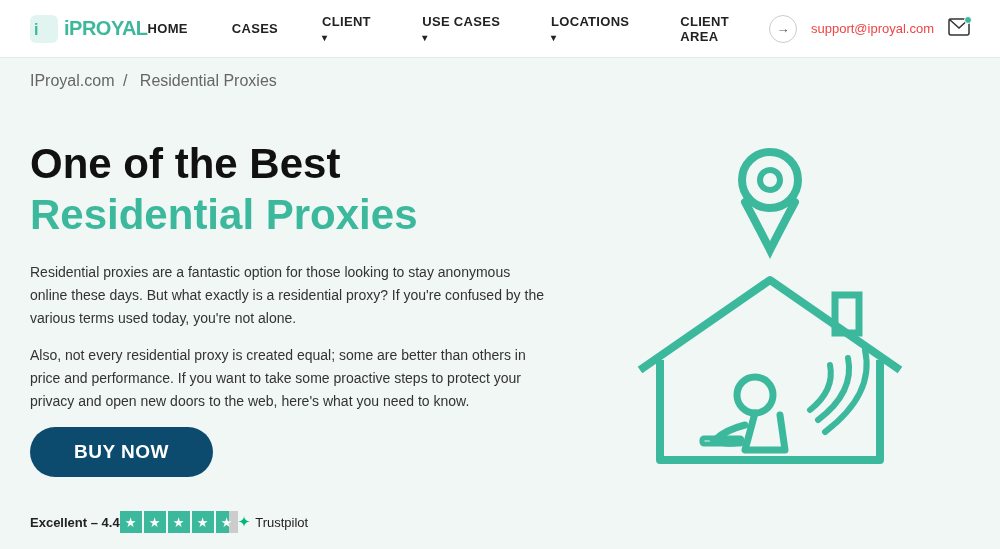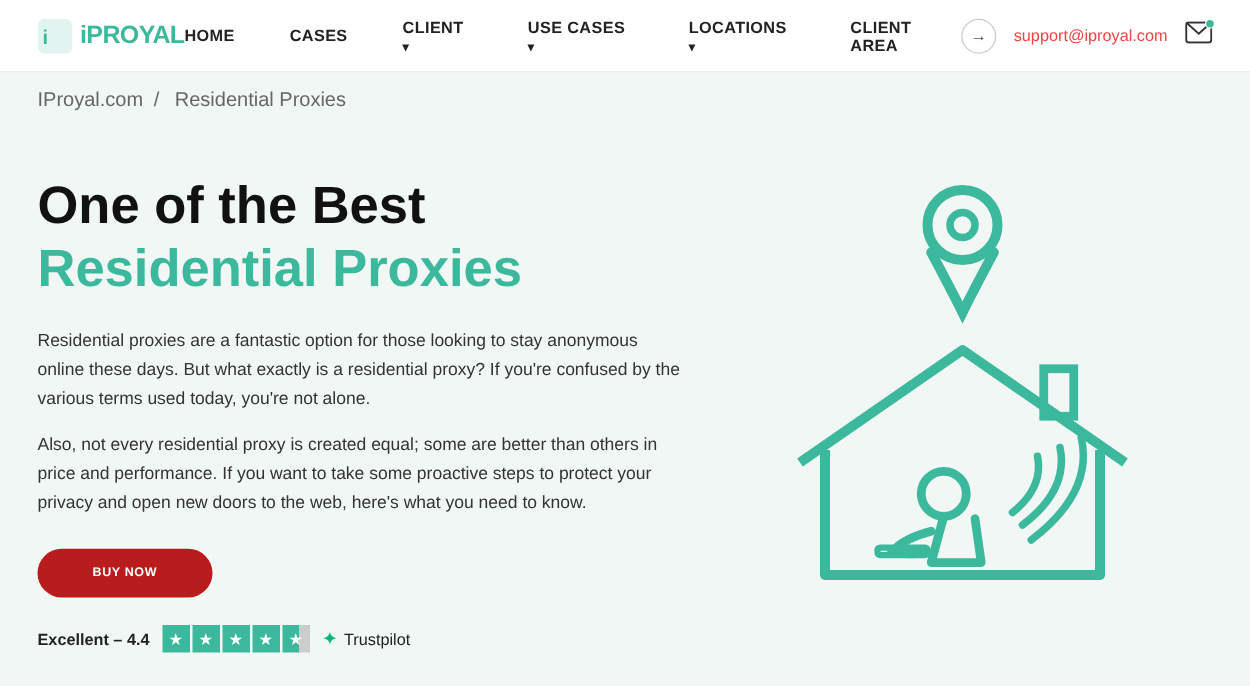--- a/index.html
+++ b/index.html
@@ -149,38 +149,37 @@
     .desc {
       font-size: 14px;
       color: #333;
       line-height: 1.65;
       margin-bottom: 14px;
       max-width: 520px;
     }
 
     .buy-btn {
       display: inline-block;
-      background: #b91c1c;
+      background: #0c4a6e;
       color: #fff;
-      font-size: 10px;
+      font-size: 19px;
       font-weight: 700;
       padding: 14px 44px;
       border-radius: 30px;
       border: none;
       cursor: pointer;
-      margin-top: 12px;
+      margin-top: 0;
       margin-bottom: 18px;
       letter-spacing: 0.5px;
     }
 
     .trustpilot-row {
       display: flex;
       align-items: center;
-      gap: 10px;
-      margin-top: 4px;
+      margin-top: 16px;
     }
 
     .trust-label {
       font-size: 13px;
       font-weight: 600;
       color: #222;
     }
 
     .stars {
       display: flex;

